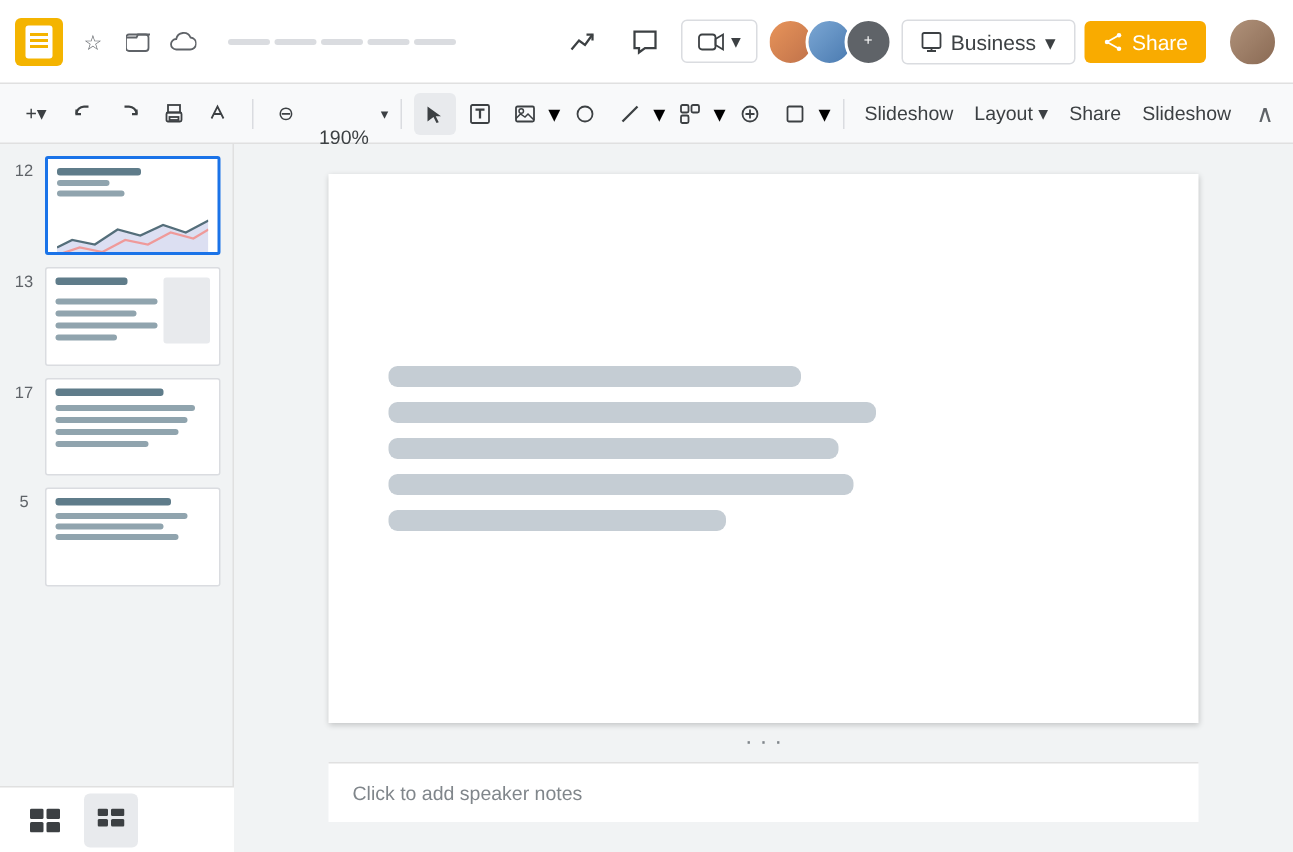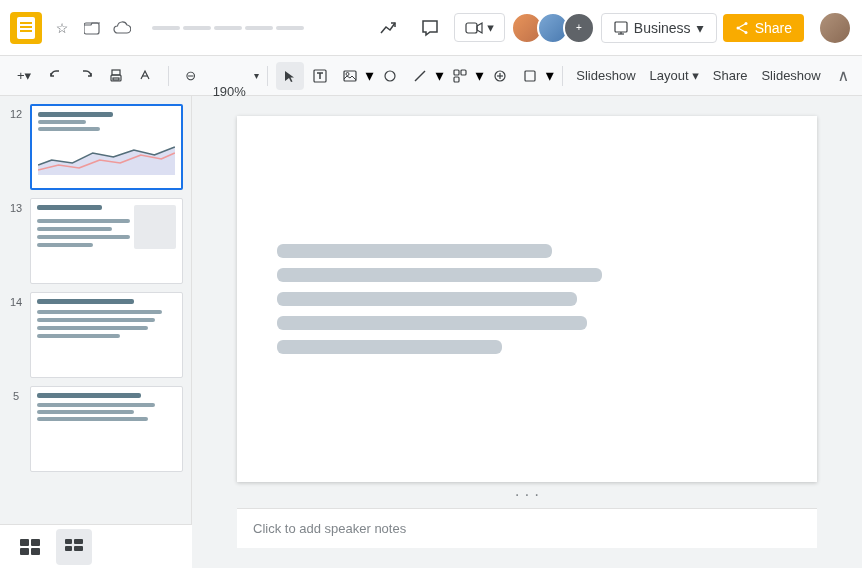--- a/index.html
+++ b/index.html
@@ -142,21 +142,21 @@
     .toolbar-spacer { flex: 1; }
 
     
     .main {
       display: flex;
       height: calc(568px - 56px - 40px);
     }
 
     
     .slide-panel {
-      width: 192px;
+      width: 156px;
       background: #f1f3f4;
       border-right: 1px solid #e0e0e0;
       overflow-y: auto;
       padding: 8px 8px 0;
     }
     .slide-item {
       display: flex;
       align-items: flex-start;
       gap: 6px;
       margin-bottom: 8px;
@@ -509,21 +509,21 @@
             <div class="thumb-line med"></div>
             <div class="thumb-line full"></div>
             <div class="thumb-line short"></div>
           </div>
           <div class="thumb-13-right"></div>
         </div>
       </div>
     </div>
 
     <div class="slide-item">
-      <span class="slide-number">14</span>
+      <span class="slide-number">17</span>
       <div class="slide-thumb">
         <div class="thumb-14">
           <div class="thumb-14-line" style="width:70%; height:5px; background:#5f7c8a; border-radius:2px; margin-bottom:4px;"></div>
           <div class="thumb-14-line" style="width:90%; height:4px; background:#90a4ae; border-radius:2px; margin-bottom:2px;"></div>
           <div class="thumb-14-line" style="width:85%; height:4px; background:#90a4ae; border-radius:2px; margin-bottom:2px;"></div>
           <div class="thumb-14-line" style="width:80%; height:4px; background:#90a4ae; border-radius:2px; margin-bottom:2px;"></div>
           <div class="thumb-14-line" style="width:60%; height:4px; background:#90a4ae; border-radius:2px;"></div>
         </div>
       </div>
     </div>

